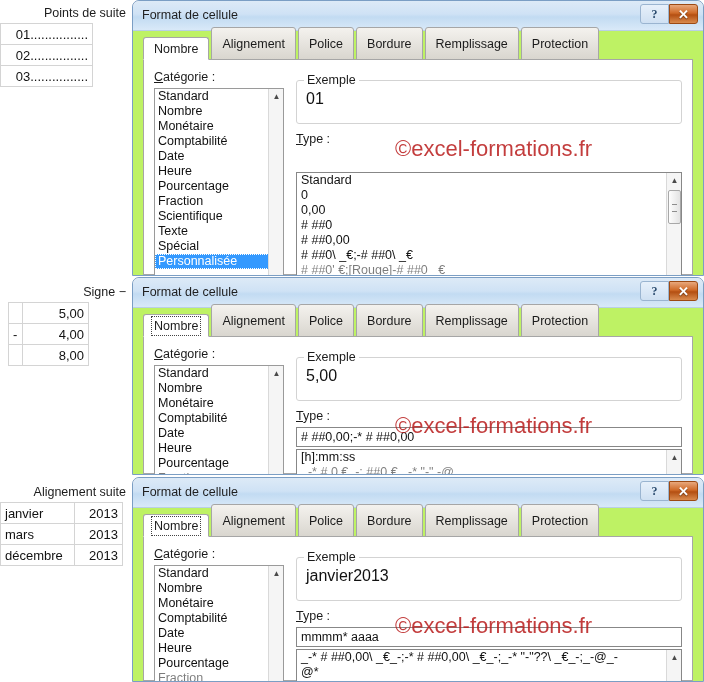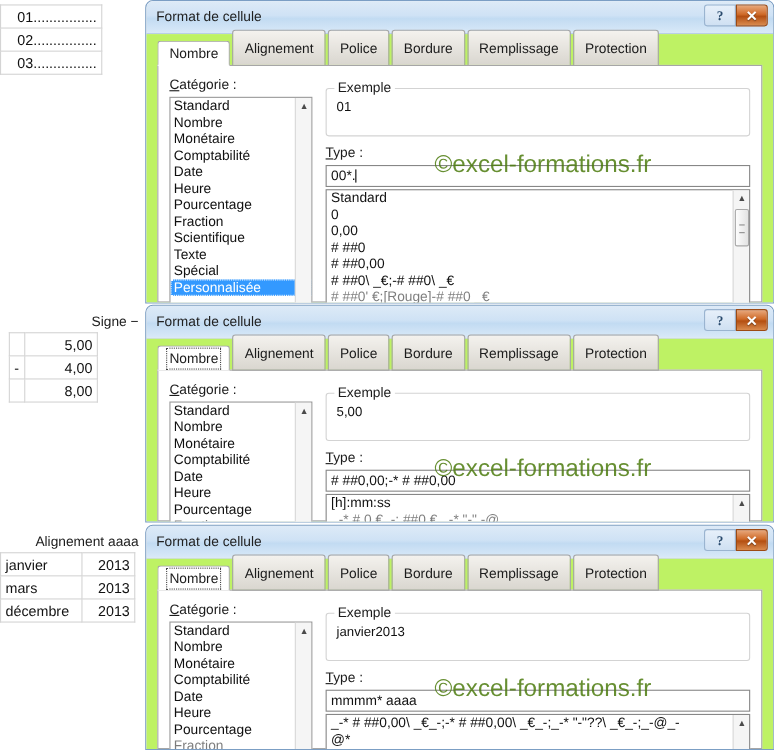--- a/index.html
+++ b/index.html
@@ -197,21 +197,21 @@
     position: absolute;
     top: -8px; left: 7px;
     background: #ffffff;
     padding: 0 3px;
     font-size: 12.5px;
     color: #1b1b1b;
   }
   .groupbox > .gval {
     position: absolute;
     left: 9px; top: 9px;
-    font-size: 12px;
+    font-size: 16px;
     color: #111;
   }
 
   
   .tinput {
     position: absolute;
     background: #ffffff;
     border: 1px solid #878787;
     font-size: 12.5px;
     color: #111;
@@ -239,34 +239,35 @@
     padding: 0 4px;
     white-space: nowrap;
   }
   .faded1 { opacity: .55; }
   .faded2 { opacity: .3; }
 
   
   .wm {
     position: absolute;
     font-size: 22px;
-    color: #4d7c0f;
+    color: #b91c1c;
     opacity: .85;
     white-space: nowrap;
     pointer-events: none;
     z-index: 9;
     font-family: "Liberation Sans", sans-serif;
   }
 </style>
 </head>
 <body>
 
 <div id="root">
 
   <div class="sheet" style="left:0px; top:4px; width:130px;">
+    <div class="hdr">Points de suite</div>
     <table>
       <tbody>
           <tr>
             <td class="cell-dots" style="width:92px">01................</td>
           </tr>
       <tr>
             <td class="cell-dots" style="width:92px">02................</td>
           </tr>
       <tr>
             <td class="cell-dots" style="width:92px">03................</td>
@@ -289,21 +290,21 @@
       </tr>
       <tr>
         <td class="cell-sign"></td>
         <td class="cell-right" style="width:66px;border-left:none">8,00</td>
       </tr>
     </tbody>
       </table>
   </div>
 
   <div class="sheet" style="left:0px; top:483px; width:130px;">
-    <div class="hdr">Alignement aaaa</div>
+    <div class="hdr">Alignement suite</div>
     <table>
       <tbody>
           <tr>
         <td class="cell-left" style="width:74px">janvier</td>
         <td class="cell-right" style="width:48px;border-left:none">2013</td>
       </tr>
       <tr>
         <td class="cell-left" style="width:74px">mars</td>
         <td class="cell-right" style="width:48px;border-left:none">2013</td>
       </tr>
@@ -363,21 +364,20 @@
             <div class="arrow">▲</div>
           </div>
         </div>
 
         <div class="groupbox" style="left:152px; top:20px; right:10px; height:44px;">
           <div class="gtitle">Exemple</div>
           <div class="gval">01</div>
         </div>
 
         <div class="lbl" style="left:152px; top:72px;"><u>T</u>ype :</div>
-        <div class="tinput" style="left:152px; top:90px; right:10px;"><span>00*.</span><span class="caret"></span></div>
 
         <div class="typelist" style="left:152px; top:112px; right:10px; bottom:-16px;">
           <div class="titem">Standard</div>
           <div class="titem">0</div>
           <div class="titem">0,00</div>
           <div class="titem"># ##0</div>
           <div class="titem"># ##0,00</div>
           <div class="titem"># ##0\ _€;-# ##0\ _€</div>
           <div class="titem faded1"># ##0' €;[Rouge]-# ##0  _€</div>
 

